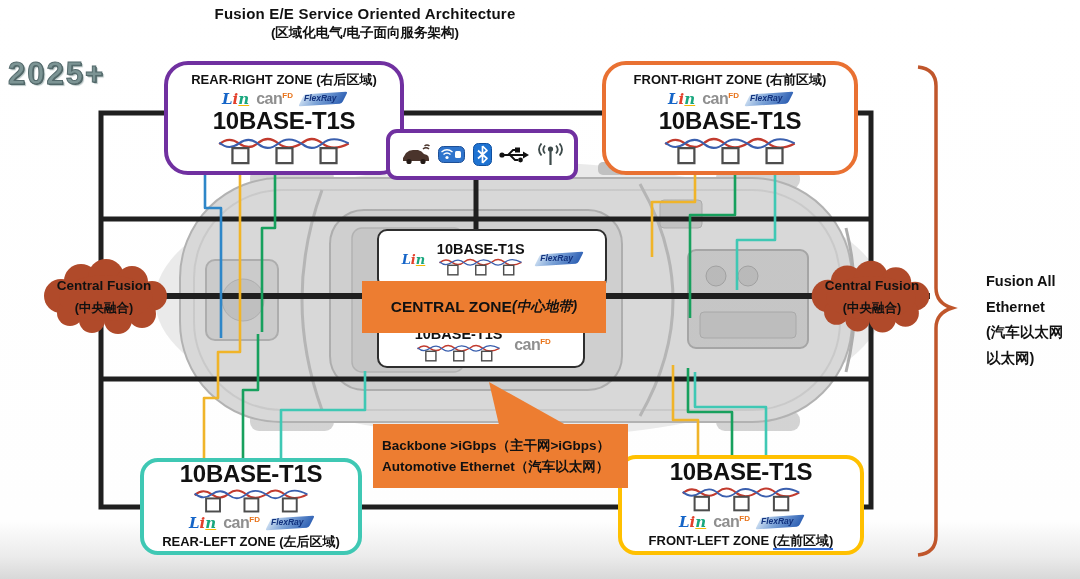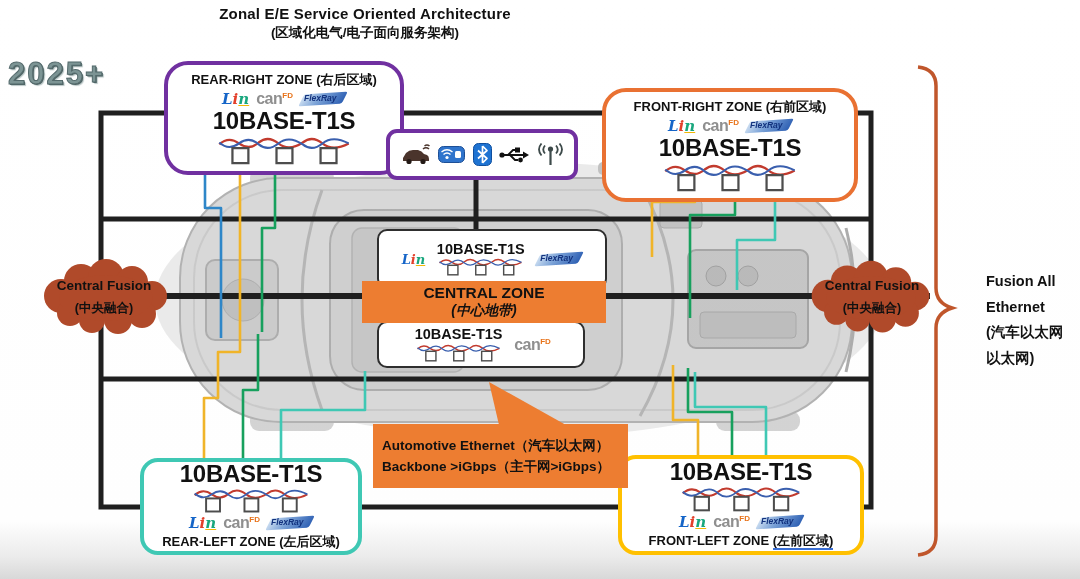--- a/index.html
+++ b/index.html
@@ -17,21 +17,21 @@
 
   
   .era{position:absolute;left:8px;top:56px;font-size:31px;font-weight:900;letter-spacing:2px;
        color:#7c9494;-webkit-text-stroke:1px #546a6c;
        text-shadow:1px 1px 0 #4e6363,2px 2px 1px #b9c6c6;}
 
   
   .zbox{position:absolute;background:#fff;display:flex;flex-direction:column;
         align-items:center;justify-content:center;gap:1px;z-index:5;}
   .rear-right {left:128px;top:61px;width:232px;height:106px;border:4px solid #7030A0;border-radius:24px;margin-left:36px;}
-  .front-right{left:602px;top:61px;width:248px;height:106px;border:4px solid #E97132;border-radius:24px;margin-top:27px;}
+  .front-right{left:602px;top:61px;width:248px;height:106px;border:4px solid #E97132;border-radius:24px;}
   .rear-left  {left:140px;top:458px;width:214px;height:89px;border:4px solid #3FC8B4;border-radius:18px;}
   .front-left {left:618px;top:455px;width:238px;height:92px;border:4px solid #FFC000;border-radius:18px;}
   .zlabel{font-size:13px;font-weight:800;white-space:nowrap;}
   .tech{font-size:24px;font-weight:800;line-height:1.02;letter-spacing:-.3px;}
   .tech-s{font-size:14.5px;font-weight:800;line-height:1;}
   .logos{display:flex;align-items:center;gap:7px;height:18px;}
   .u{border-bottom:2px solid #3b6fd4;}
 
   
   .lin{font-family:"DejaVu Serif",serif;font-style:italic;font-weight:700;font-size:15px;line-height:1;}
@@ -50,22 +50,22 @@
            justify-content:space-evenly;padding:0 3px;z-index:6;}
 
   
   .c-top{position:absolute;left:377px;top:229px;width:226px;height:56px;background:#fff;
          border:2.5px solid #2e2e2e;border-radius:10px;display:flex;align-items:center;
          justify-content:center;gap:8px;z-index:5;}
   .c-bot{position:absolute;left:377px;top:321px;width:204px;height:43px;background:#fff;
          border:2.5px solid #2e2e2e;border-radius:10px;display:flex;align-items:center;
          justify-content:center;gap:8px;z-index:5;}
   .c-col{display:flex;flex-direction:column;align-items:center;gap:1px;}
-  .c-banner{position:absolute;left:362px;top:281px;width:244px;height:42px;background:#ED7D31;
-            display:flex;flex-direction:column;align-items:center;justify-content:center;z-index:6;}
+  .c-banner{position:absolute;left:362px;top:281px;width:244px;height:52px;background:#ED7D31;
+            display:flex;align-items:center;justify-content:center;z-index:6;}
   .c-banner .t1{font-size:15.5px;font-weight:800;}
   .c-banner .t2{font-size:14px;font-weight:700;font-style:italic;}
 
   
   .fusion{position:absolute;width:132px;text-align:center;font-weight:800;line-height:22px;z-index:5;}
   .fusion .f1{font-size:13.5px;} .fusion .f2{font-size:12.5px;}
   .fusion-left{left:38px;top:275px;} .fusion-right{left:806px;top:275px;}
 
   
   .eth{position:absolute;left:986px;top:269px;font-size:14.5px;font-weight:800;line-height:25.5px;z-index:5;}
@@ -155,21 +155,21 @@
       <path d="M732,458 L732,412 L688,412 L688,368" stroke="#17A05D"></path>
       <path d="M766,458 L766,407 L695,407 L695,372" stroke="#3FC8B4"></path>
     </g>
     <use href="#cloud" x="36" y="256" width="140" height="84"></use>
     <use href="#cloud" x="804" y="256" width="134" height="84"></use>
     <path d="M918,67 Q936,69 936,86 L936,288 Q936,303 952,308 Q936,313 936,328 L936,536 Q936,553 918,555" stroke="#C0562B" stroke-width="3.5" fill="none"></path>
     <polygon points="489,382 499,425 566,425" fill="#ED7D31"></polygon>
   </svg>
 
   <div class="title">
-    <div class="title-en">Zonal E/E  Service Oriented Architecture</div>
+    <div class="title-en">Fusion E/E  Service Oriented Architecture</div>
     <div class="title-zh">(区域化电气/电子面向服务架构)</div>
   </div>
   <div class="era">2025+</div>
 
   <div class="zbox rear-right">
     <div class="zlabel">REAR-RIGHT ZONE (右后区域)</div>
     <div class="logos">
       <span class="lin"><span class="l1">L</span><span class="l2">i</span><span class="l3">n</span></span>
       <span class="can"><span>can</span><span class="fd">FD</span></span>
       <span class="flexray">
@@ -299,17 +299,17 @@
   </div>
 
   <div class="eth">
     <div>Fusion All</div>
     <div>Ethernet</div>
     <div>(汽车以太网</div>
     <div>以太网)</div>
   </div>
 
   <div class="callout">
+    <div>Backbone &gt;iGbps（主干网&gt;iGbps）</div>
     <div>Automotive Ethernet（汽车以太网）</div>
-    <div>Backbone &gt;iGbps（主干网&gt;iGbps）</div>
   </div>
 
 </div>
 
 </body></html>

